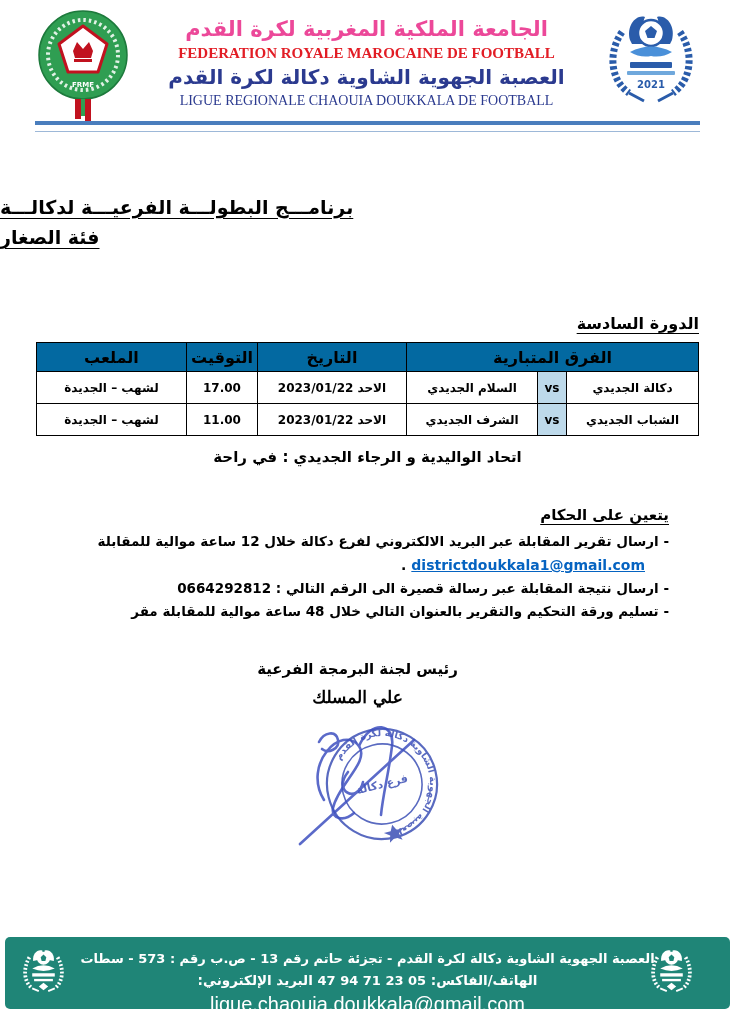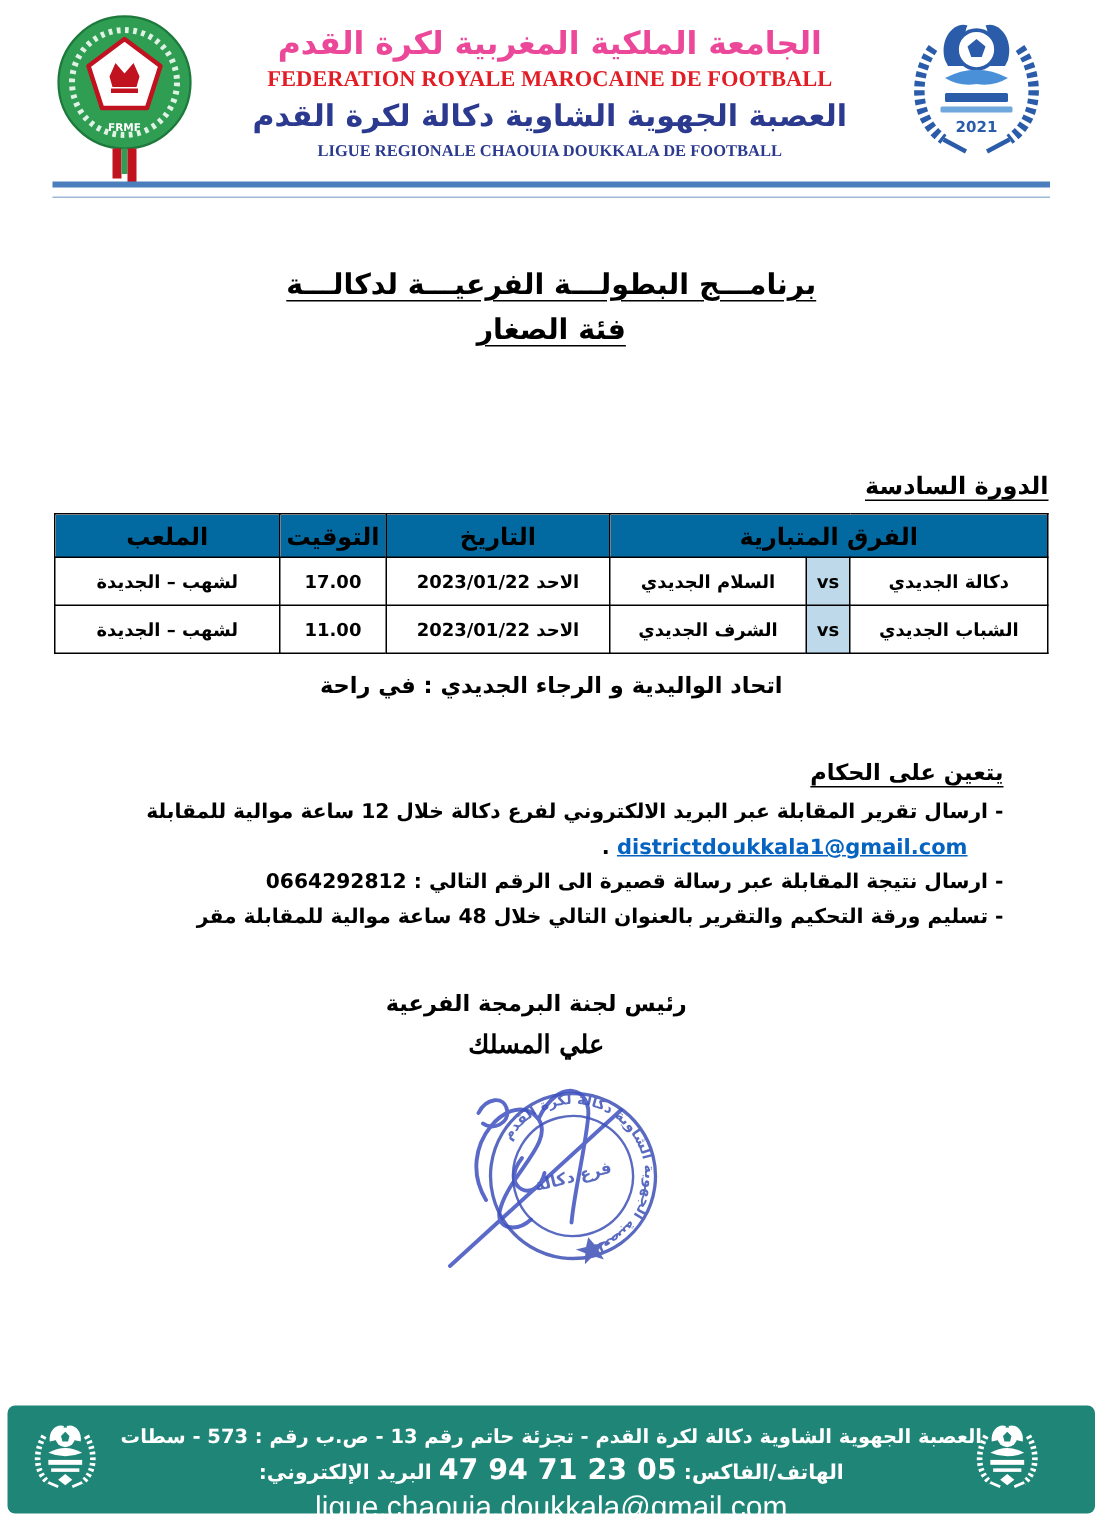--- a/index.html
+++ b/index.html
@@ -7,27 +7,27 @@
         font-family:"DejaVu Sans",sans-serif;}
 
   
   .header{position:absolute;top:8px;left:35px;right:35px;height:112px;
           display:flex;align-items:flex-start;justify-content:space-between;}
   .hdr-center{flex:1;text-align:center;padding-top:8px;}
   .hdr-ar-red{color:#ec4899;font-weight:bold;font-size:21px;line-height:26px;direction:rtl;}
   .hdr-fr-red{color:#e21d25;font-weight:bold;font-size:15px;line-height:22px;
               font-family:"Liberation Serif",serif;}
   .hdr-ar-blue{color:#2b3a8f;font-weight:bold;font-size:20px;line-height:26px;direction:rtl;}
-  .hdr-fr-blue{color:#2b3a8f;font-weight:bold;font-size:11px;line-height:22px;
+  .hdr-fr-blue{color:#2b3a8f;font-weight:normal;font-size:14px;line-height:22px;
                font-family:"Liberation Serif",serif;}
   .hdr-rule{position:absolute;top:121px;left:35px;right:35px;height:6px;
             border-top:4px solid #4a7ebd;border-bottom:1px solid #9db8d8;}
 
   
-  .titles{position:absolute;top:175px;left:0;right:0;text-align:center;direction:rtl;}
+  .titles{position:absolute;top:192px;left:0;right:0;text-align:left;direction:rtl;}
   .titles div{font-weight:bold;font-size:19px;line-height:30px;color:#000;
               text-decoration:underline;text-underline-offset:4px;}
 
   .round-title{position:absolute;top:314px;right:36px;font-weight:bold;font-size:16px;
                color:#000;text-decoration:underline;text-underline-offset:4px;direction:rtl;}
 
   
   table.matches{position:absolute;top:342px;right:36px;width:663px;direction:rtl;
                 border-collapse:collapse;table-layout:fixed;}
   table.matches th,table.matches td{border:1.5px solid #000;text-align:center;
@@ -56,21 +56,21 @@
   .sig .sig-title{font-weight:bold;font-size:15px;line-height:26px;}
   .sig .sig-name{font-weight:bold;font-size:17px;line-height:30px;
                  font-family:"DejaVu Serif","Liberation Serif",serif;}
   .stamp{position:absolute;top:702px;left:262px;width:230px;height:155px;}
 
   
   .footer{position:absolute;top:937px;left:5px;right:5px;height:72px;background:#1f8577;
           border-radius:5px;color:#fff;text-align:center;direction:rtl;}
   .footer .f-line1{padding-top:12px;font-weight:bold;font-size:13px;line-height:20px;}
   .footer .f-line2{font-weight:bold;font-size:13.5px;line-height:22px;}
-  .footer .f-phone{font-size:19px;letter-spacing:1px;}
+  .footer .f-phone{font-size:13px;letter-spacing:1px;}
   .footer .f-email{font-weight:normal;font-size:20px;line-height:24px;
                    font-family:"Liberation Sans",sans-serif;}
   .footer .emblem{position:absolute;top:9px;width:47px;height:47px;}
   .footer .emblem.left{left:15px;}
   .footer .emblem.right{right:35px;}
 </style>
 </head>
 <body>
 
 <div class="page">

